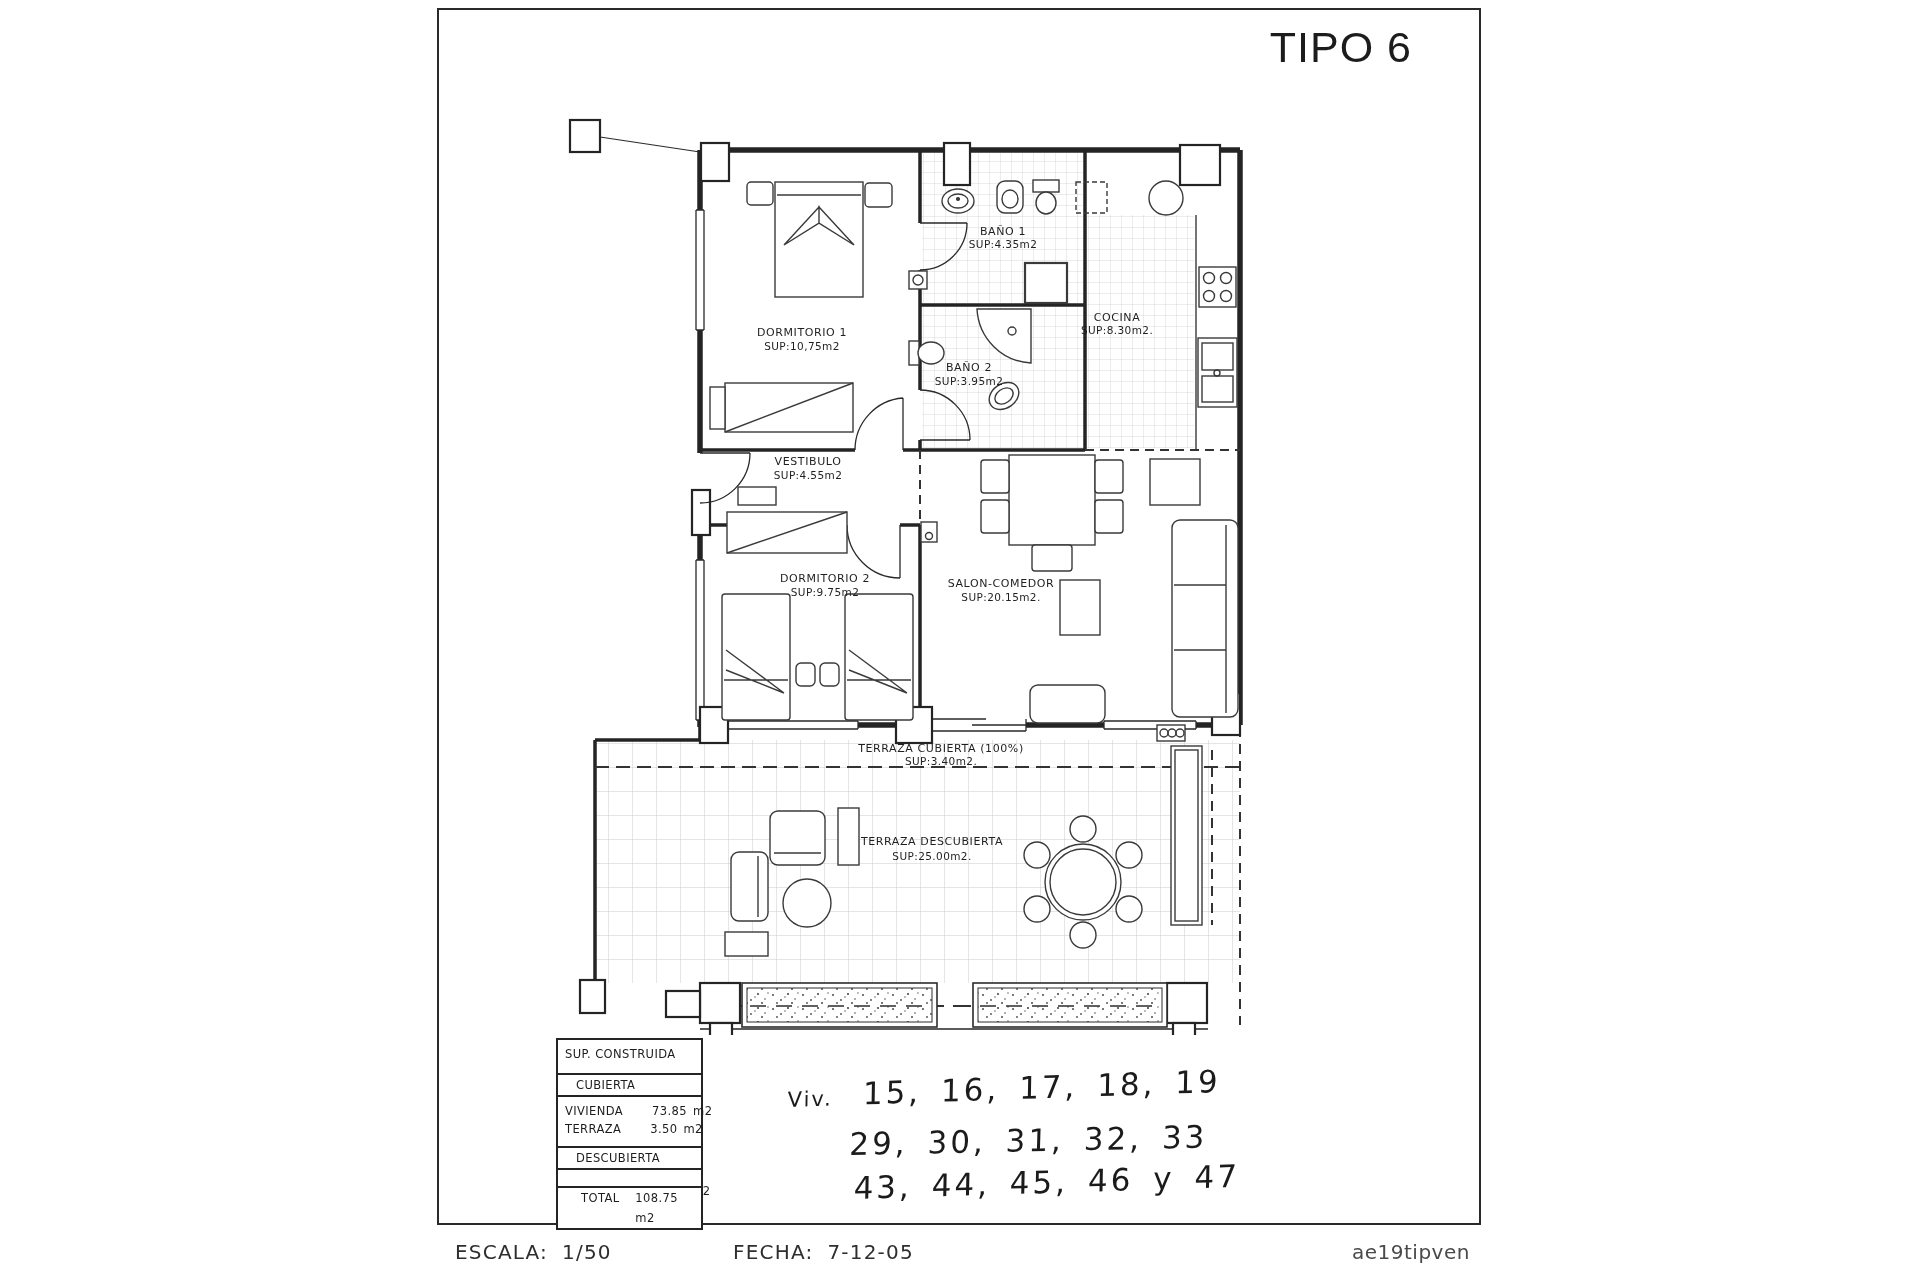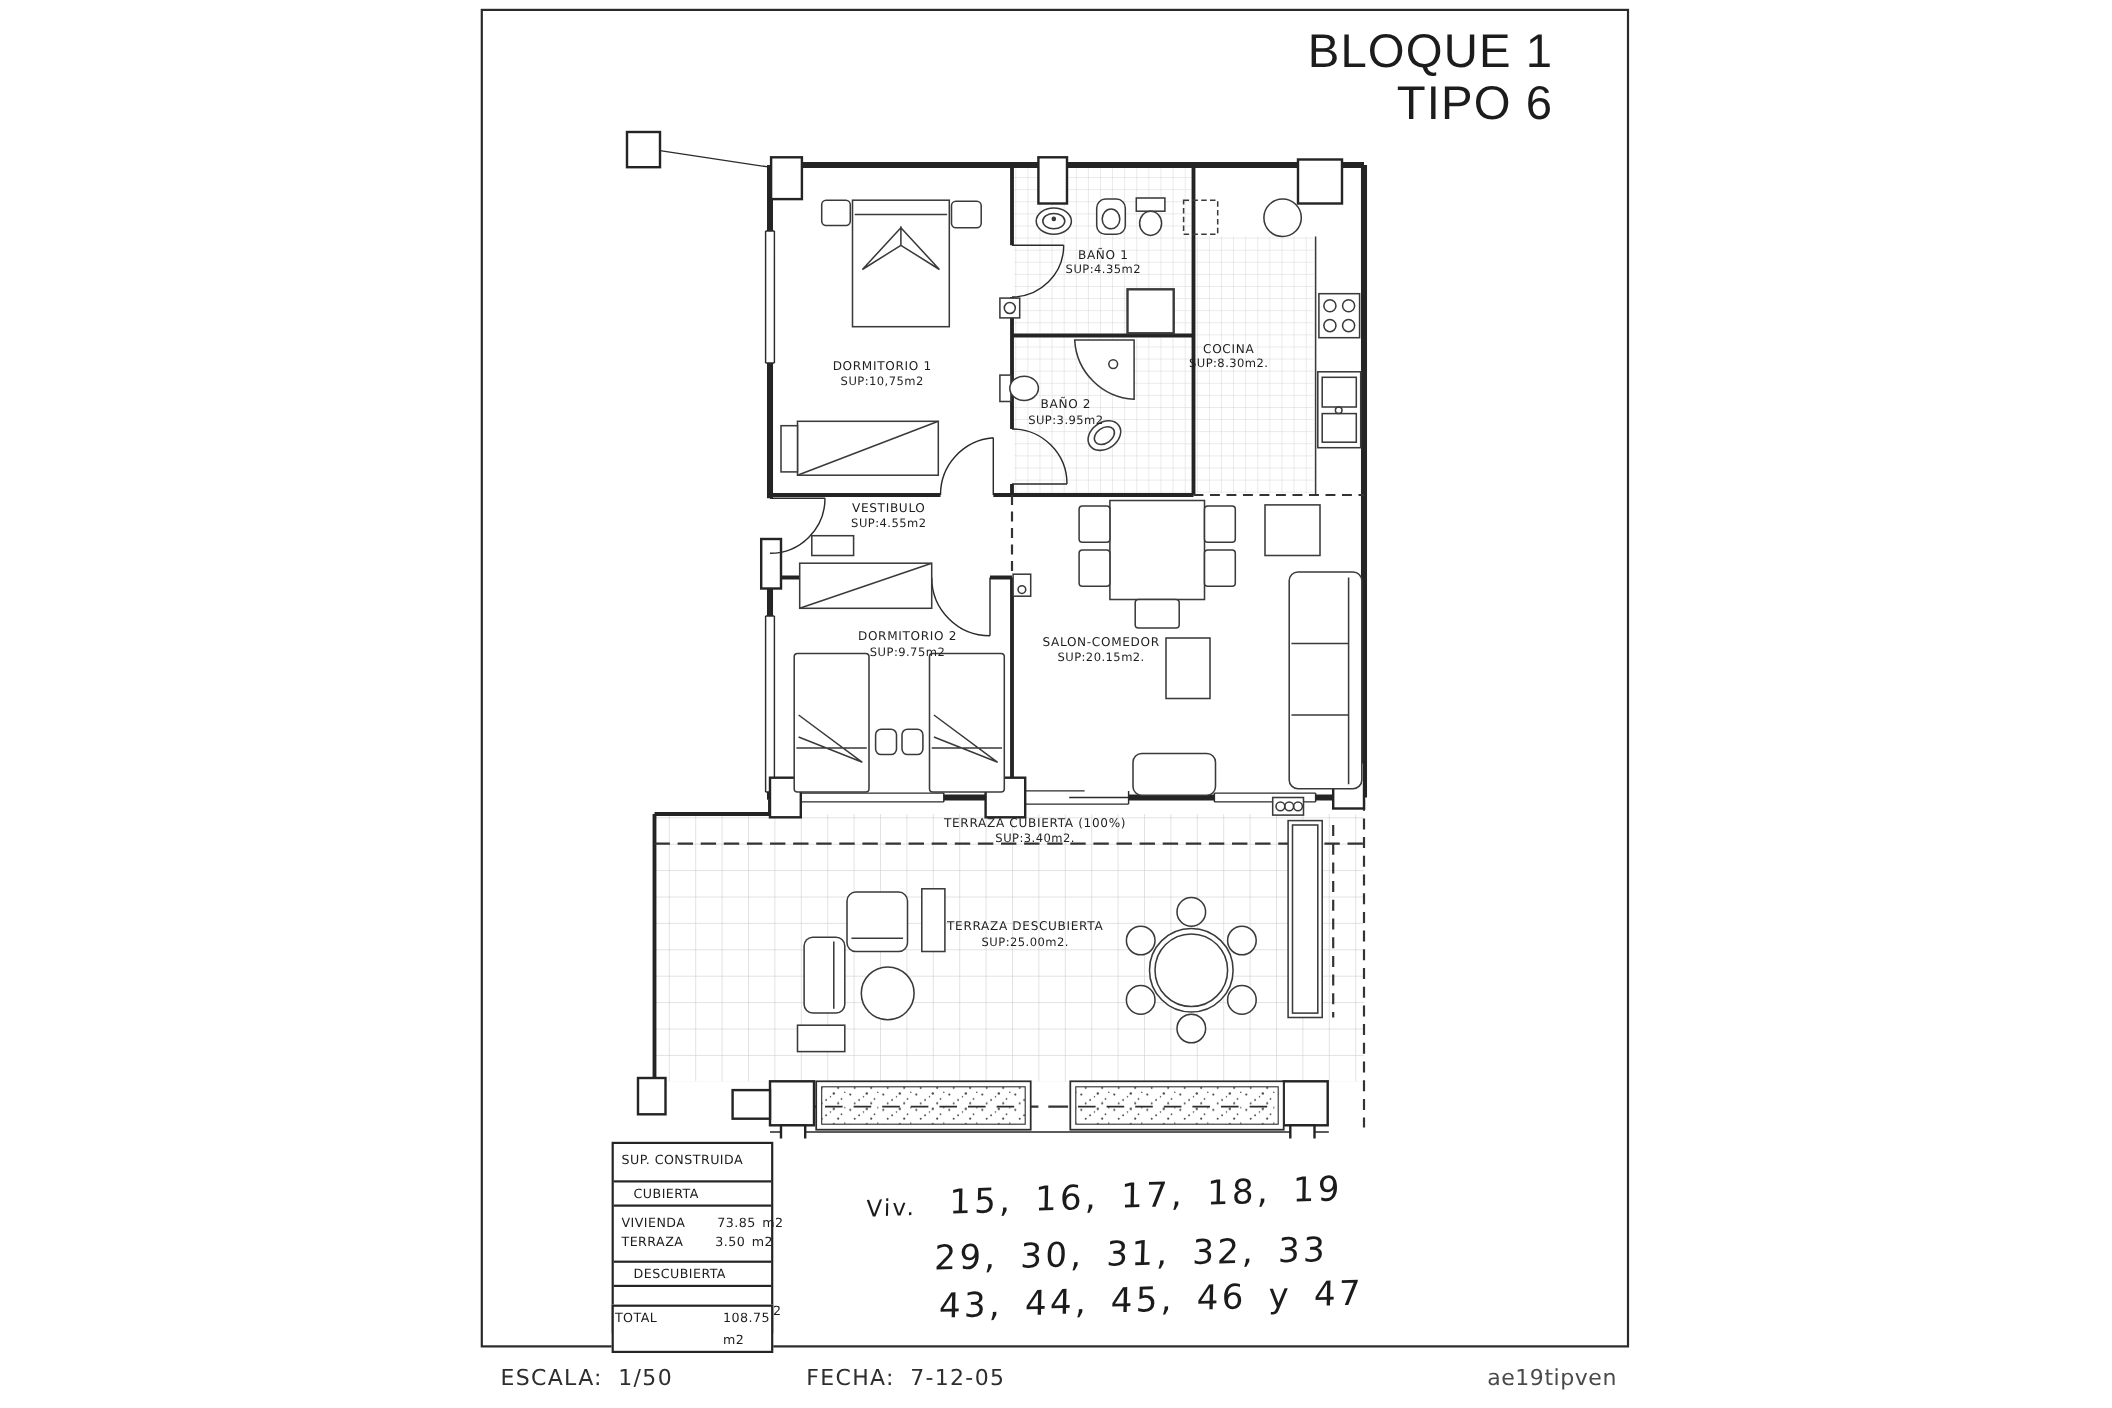--- a/index.html
+++ b/index.html
@@ -18,21 +18,21 @@
     font-size:11.5px;letter-spacing:.4px;color:#1d1d1d;}
   .tb-head{padding:7px 22px 12px 7px;border-bottom:2px solid #242424;}
   .tb-sub{padding:3px 18px;border-bottom:2px solid #242424;}
   .tb-rows{padding:5px 7px 8px 7px;}
   .tb-row{display:flex;justify-content:space-between;padding:2px 0;}
   .tb-row .val{display:flex;gap:6px;margin-left:29px;}
   .tb-sec2{border-top:2px solid #242424;}
   .tb-rows.last{padding:12px 7px 10px 7px;}
   .totalbox{position:absolute;left:556px;top:1186px;width:143px;border:2px solid #242424;background:#fff;
     font-size:11.5px;letter-spacing:.4px;color:#1d1d1d;display:flex;justify-content:space-between;
-    padding:3px 1px;box-sizing:border-box;width:147px;}
+    padding:3px 23px;box-sizing:border-box;width:147px;}
   .totalbox .val{display:flex;gap:6px;flex-direction:column;}
 
   
   .hw{position:absolute;font-family:"DejaVu Sans",sans-serif;color:#1b1b1b;letter-spacing:3px;word-spacing:7px;
     transform-origin:left top;white-space:nowrap;}
   .hw-1{left:788px;top:1078px;transform:rotate(-2deg) skewX(-3deg);font-size:31px;}
   .hw-1 .pfx{font-size:21px;margin-right:30px;letter-spacing:2px;}
   .hw-2{left:850px;top:1126px;transform:rotate(-1.2deg) skewX(-3deg);font-size:31px;}
   .hw-3{left:854px;top:1170px;transform:rotate(-1.8deg) skewX(-3deg);font-size:31px;}
 
@@ -43,21 +43,20 @@
   .f-fecha{left:733px;}
   .f-ref{left:1352px;color:#4a4a4a;letter-spacing:.5px;}
   .lblgap{display:inline-block;width:14px;}
 </style>
 </head>
 <body>
 
 <div class="sheet"></div>
 
 <div class="title-block">
-  <div>BLOQUE 1</div>
   <div>TIPO 6</div>
 </div>
 
 <div class="plan-wrap">
 <svg width="720" height="940" viewBox="0 0 720 940">
   <defs>
     <pattern id="tileS" width="11" height="11" patternUnits="userSpaceOnUse">
       <path d="M11 0 H0 V11" fill="none" stroke="#c9c9c9" stroke-width="0.7"></path>
     </pattern>
     <pattern id="tileL" width="24" height="24" patternUnits="userSpaceOnUse">

